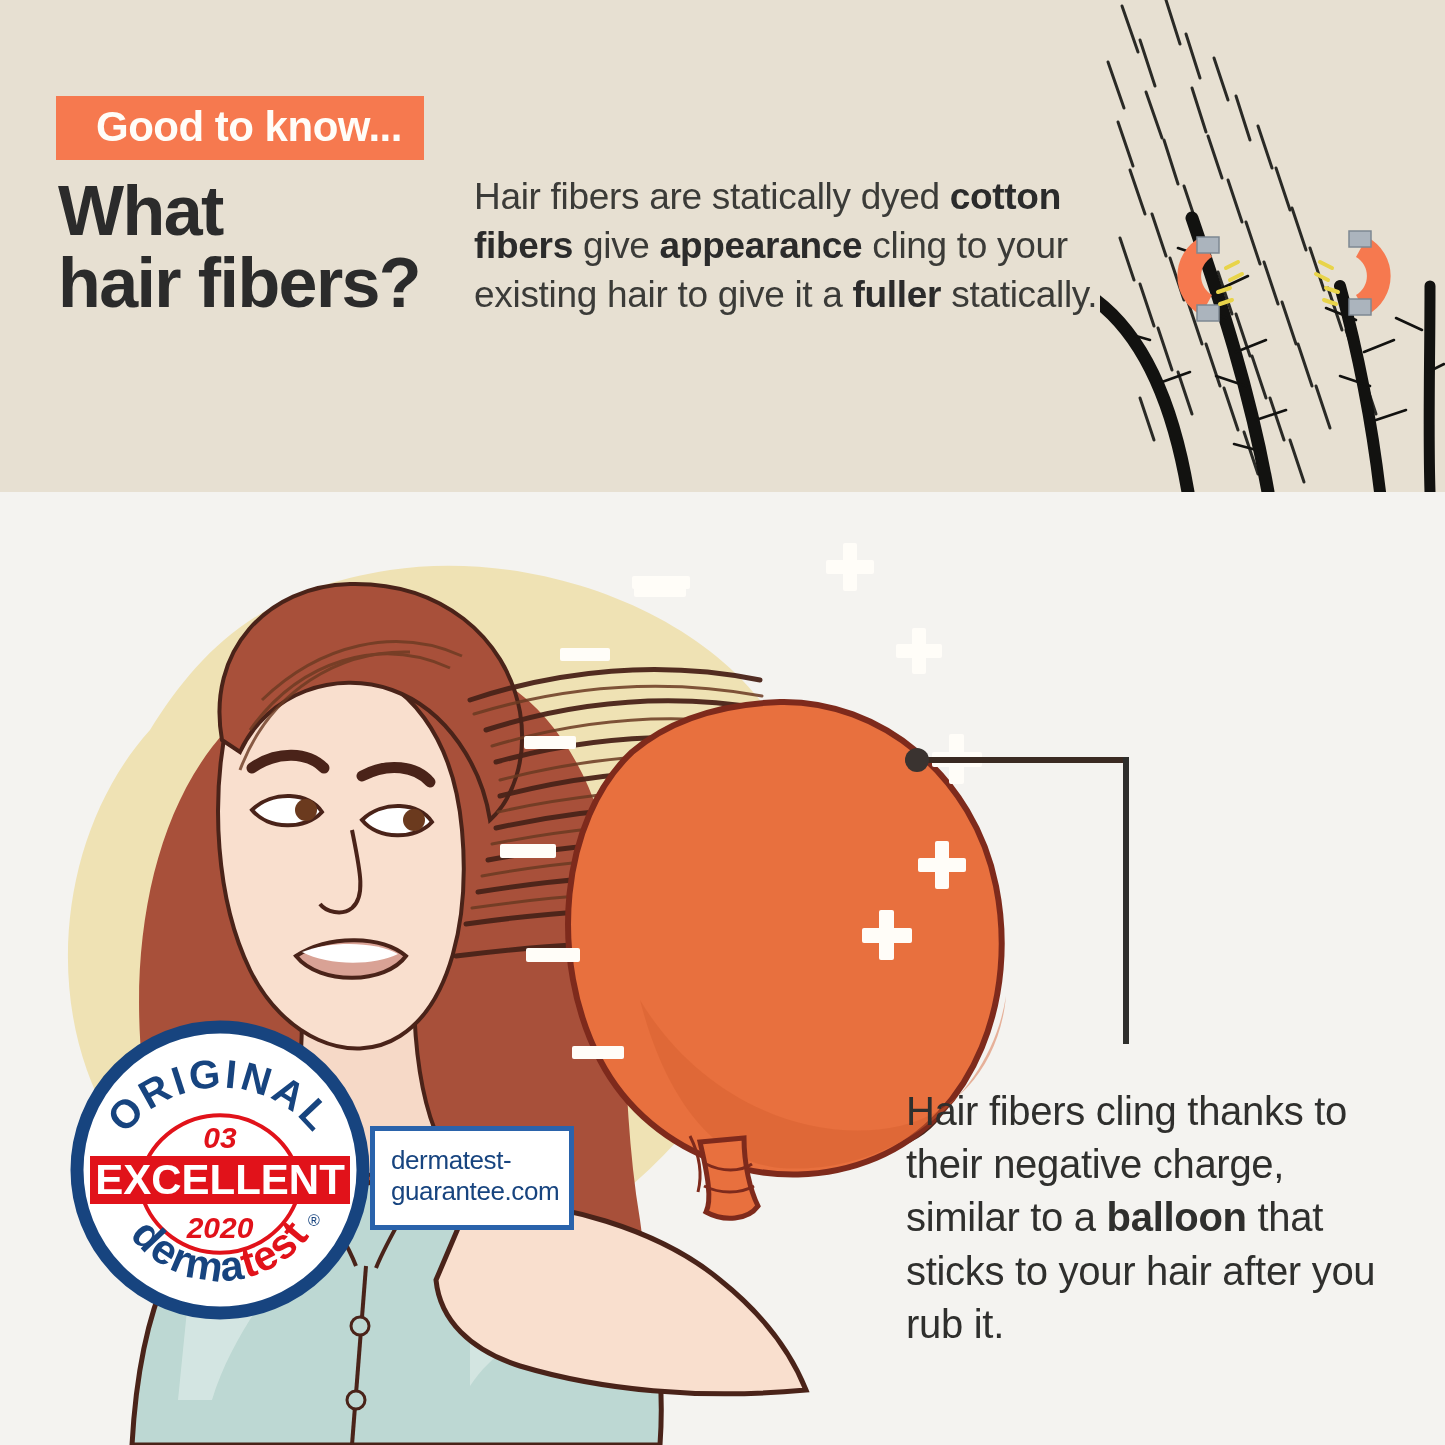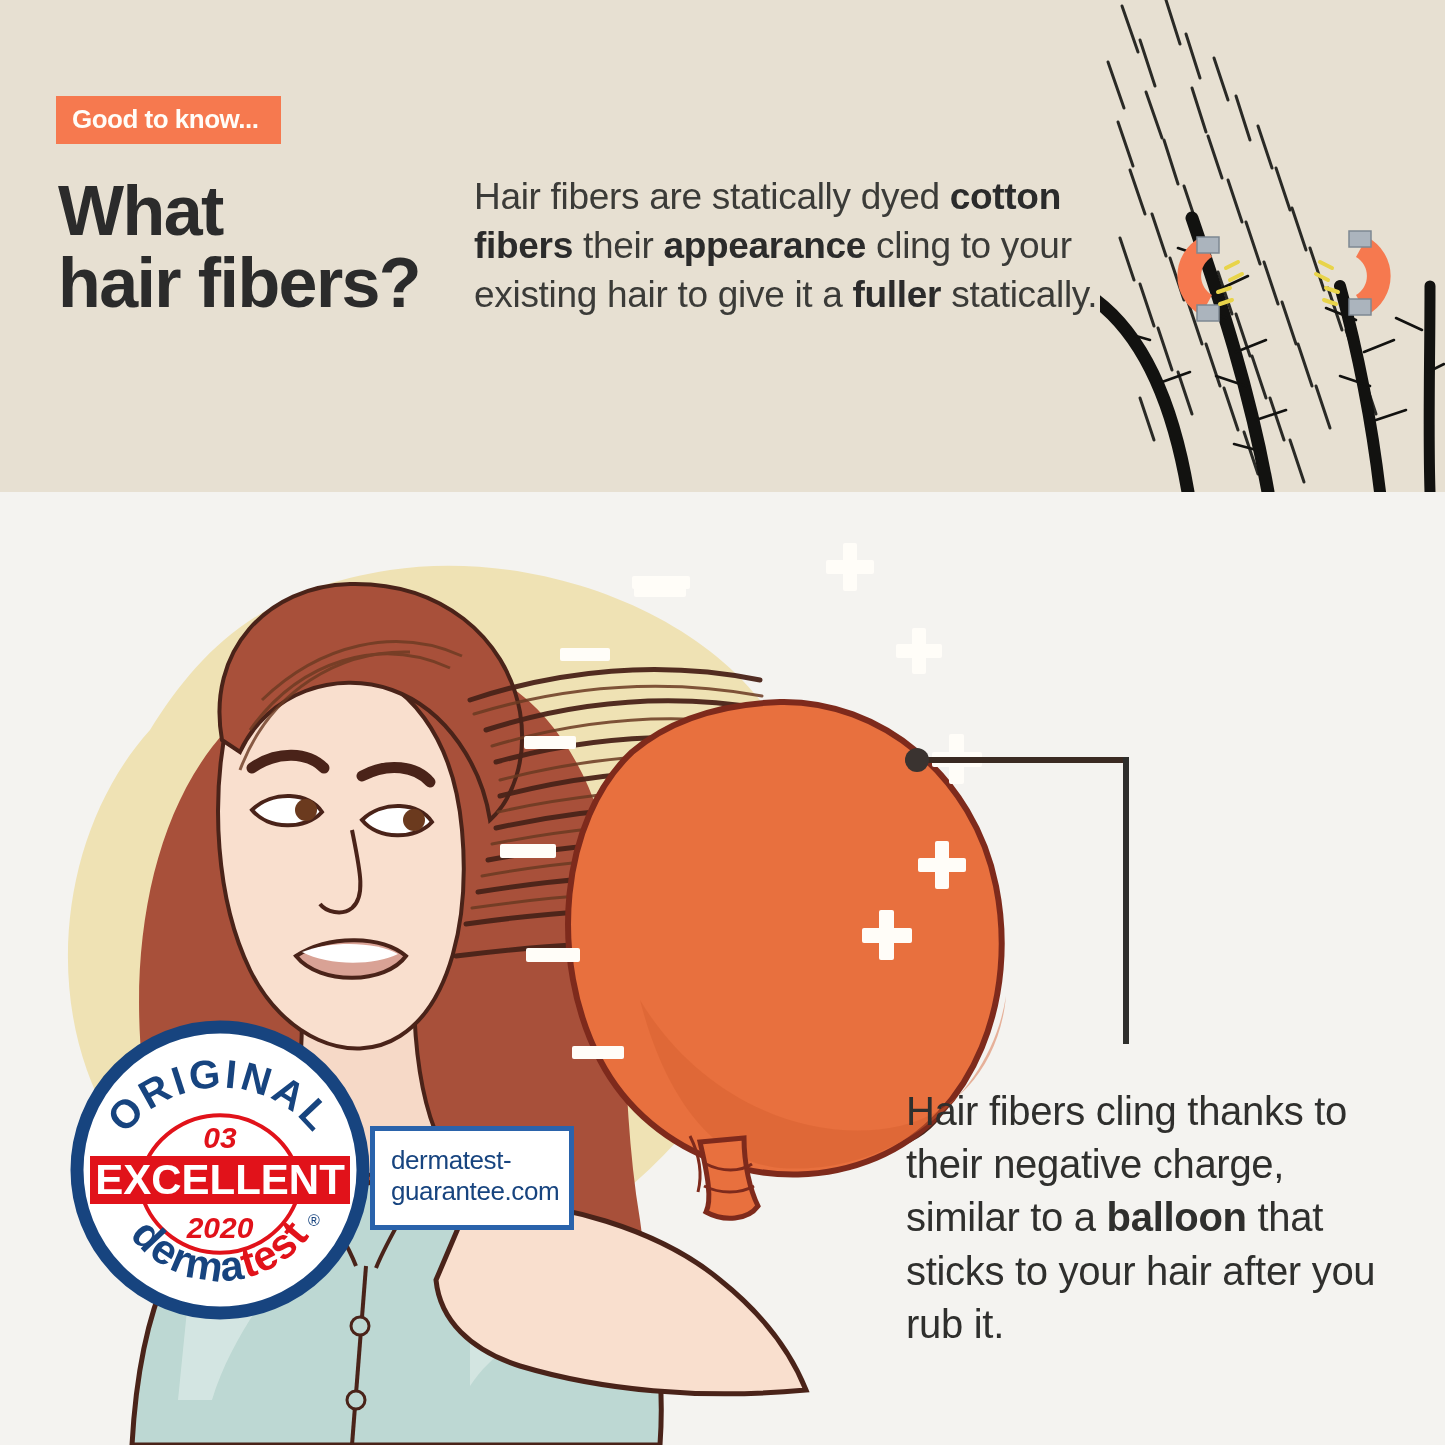--- a/index.html
+++ b/index.html
@@ -5,21 +5,21 @@
   html,body{margin:0;padding:0;background:#fff;}
   body{font-family:"Liberation Sans",sans-serif;}
   #page{position:relative;width:1445px;height:1445px;overflow:hidden;background:#F4F3F0;}
 
   
   .band-top{position:absolute;left:0;top:0;width:1445px;height:492px;background:#E7E0D2;}
   .band-bottom{position:absolute;left:0;top:492px;width:1445px;height:953px;background:#F4F3F0;}
 
   
   .tag{position:absolute;left:56px;top:96px;background:#F6794F;color:#FFFDF8;
-       font-size:26px;font-weight:bold;letter-spacing:-0.5px;padding:10px 22px 12px 16px;
+       font-size:42px;font-weight:bold;letter-spacing:-0.5px;padding:10px 22px 12px 40px;
        line-height:1;white-space:nowrap;}
   .headline{position:absolute;left:58px;top:175px;width:430px;color:#2B2B2B;
        font-size:70px;font-weight:bold;line-height:1.03;letter-spacing:-1.6px;}
   .bodytext{position:absolute;left:474px;top:172px;width:640px;color:#3B3B38;
        font-size:37px;line-height:1.33;letter-spacing:-0.3px;}
   .bodytext b{font-weight:bold;color:#2B2B2B;}
 
   
   .caption{position:absolute;left:906px;top:1085px;width:470px;color:#2F2F2D;
        font-size:40px;line-height:1.33;letter-spacing:-0.3px;}
@@ -152,21 +152,21 @@
     </g>
   </svg>
 
   <div class="tag">Good to know...</div>
 
   <div class="headline">
     <div>What</div>
     <div>hair fibers?</div>
   </div>
 
-  <div class="bodytext"><span>Hair fibers are statically dyed </span><b>cotton fibers</b><span> their </span><b>appearance</b><span> cling to your existing hair to give it a </span><b>fuller</b><span> statically.</span></div>
+  <div class="bodytext"><span>Hair fibers are statically dyed </span><b>cotton fibers</b><span> give </span><b>appearance</b><span> cling to your existing hair to give it a </span><b>fuller</b><span> statically.</span></div>
 
   <svg class="illus" viewBox="0 0 1100 1045">
 
     <path d="M150 330 C 60 430, 40 600, 110 720 C 180 840, 300 900, 430 880
              C 560 860, 660 780, 740 660 C 820 540, 840 400, 760 300
              C 680 200, 520 150, 390 170 C 260 190, 200 250, 150 330 Z" fill="#EFE2B4"></path>
 
     <path d="M150 720 C 120 560, 150 380, 260 300 C 330 248, 430 240, 500 280
              C 560 315, 600 390, 612 470 C 628 580, 620 700, 640 820
              C 652 900, 640 960, 600 1010 L 250 1010 C 200 930, 170 830, 150 720 Z" fill="#A8503A"></path>

